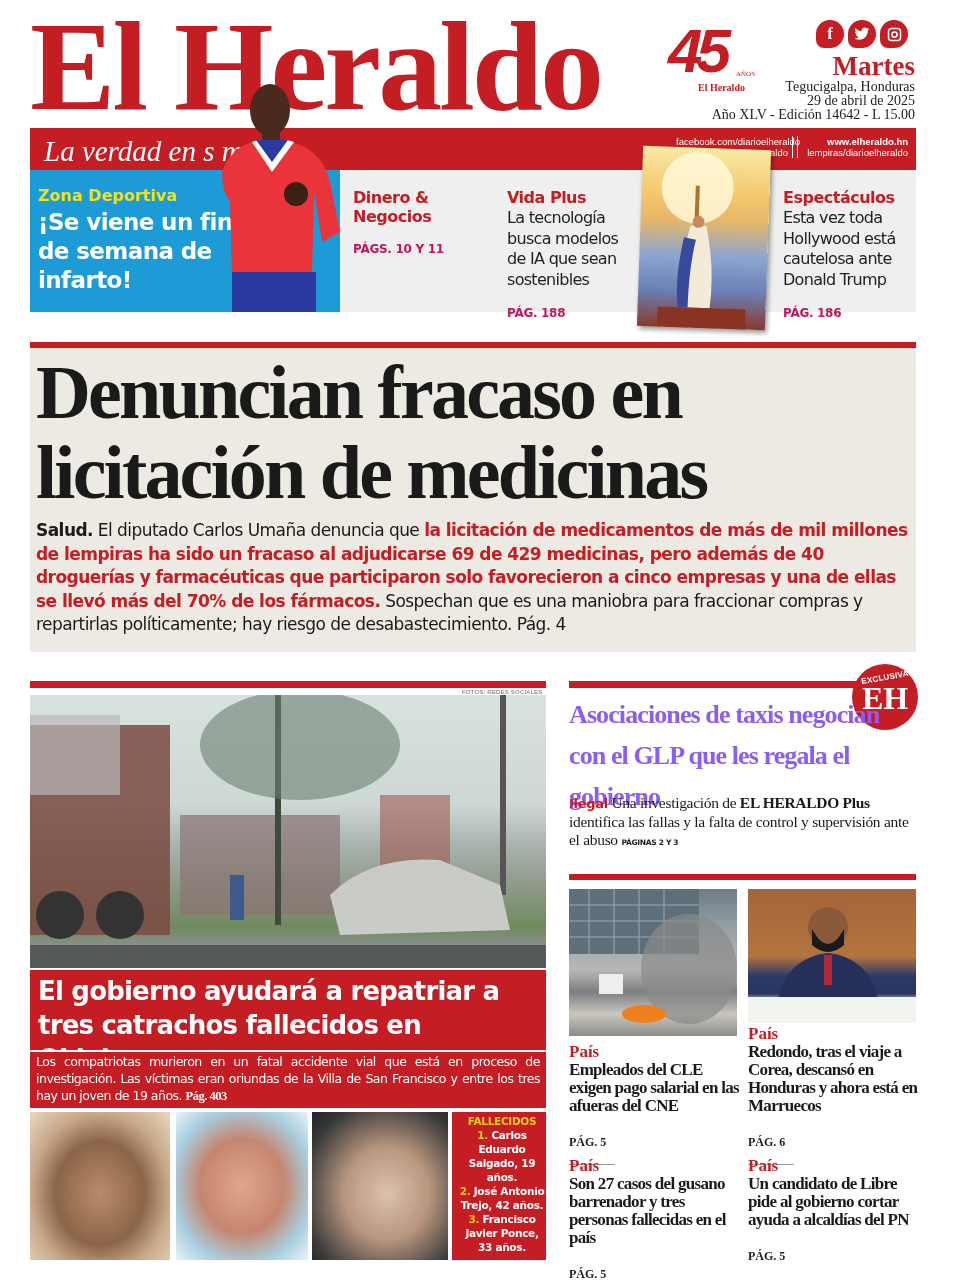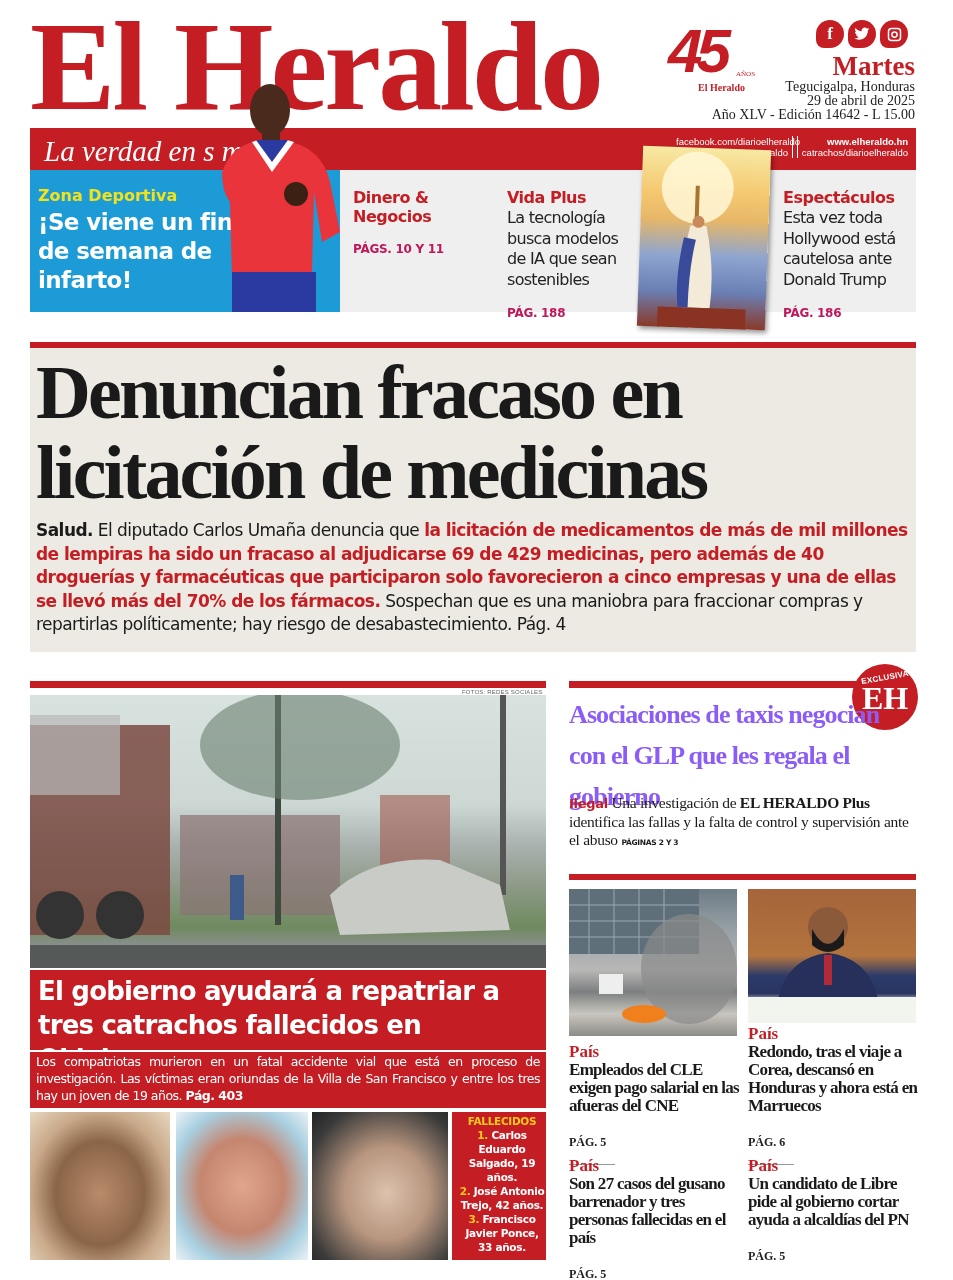--- a/index.html
+++ b/index.html
@@ -51,21 +51,21 @@
   #main-deck .rb { font-weight: bold; color: #c41e24; }
 
   
   #left-rule { left: 30px; top: 681px; width: 516px; height: 7px; background: #c41e24; }
   #credit { left: 462px; top: 689px; font-size: 6px; color: #666; letter-spacing: 0.2px; }
   #crash-photo { left: 30px; top: 695px; width: 516px; height: 273px; background: linear-gradient(180deg, #d8e3df 0%, #cdd8d4 40%, #a9b2ae 55%, #8e9a88 70%, #6f8a5f 85%, #8a8f8d 92%, #5f6462 100%); overflow: hidden; }
   #story-head-box { left: 30px; top: 970px; width: 516px; height: 80px; background: #c41e24; }
   #story-head { left: 38px; top: 974px; width: 508px; font-family: "DejaVu Sans", sans-serif; font-weight: bold; font-size: 26px; line-height: 34px; color: #fff; letter-spacing: -0.8px; }
   #story-deck-box { left: 30px; top: 1052px; width: 516px; height: 56px; background: #c41e24; }
   #story-deck { left: 36px; top: 1053px; width: 504px; font-family: "DejaVu Sans", sans-serif; font-size: 12.5px; line-height: 17px; color: #fff; text-align: justify; letter-spacing: -0.5px; }
-  #story-deck .b { font-weight: bold; }
+  #story-deck .b { font-weight: bold; font-family: Liberation Serif, serif; }
   .face { top: 1112px; height: 148px; overflow: hidden; }
   #face1 { left: 30px; width: 140px; background: radial-gradient(ellipse at 50% 55%, #b88b6a 0%, #8b6548 45%, #c9a98a 70%, #e8d8c0 100%); }
   #face2 { left: 176px; width: 132px; background: radial-gradient(ellipse at 50% 50%, #e0a58b 0%, #c58670 45%, #a8cfe0 75%, #eaf2f6 100%); }
   #face3 { left: 312px; width: 136px; background: radial-gradient(ellipse at 55% 55%, #dcc2ad 0%, #b8967f 40%, #3a3a3a 80%, #222 100%); }
   #fallecidos-box { left: 452px; top: 1112px; width: 94px; height: 148px; background: #c41e24; }
   #fallecidos { left: 457px; top: 1114px; width: 90px; font-family: "DejaVu Sans", sans-serif; font-weight: bold; font-size: 10.5px; line-height: 14px; color: #fff; letter-spacing: -0.3px; text-align: center; }
   #fallecidos .k { color: #f2c91c; }
 
   
   #right-rule { left: 569px; top: 681px; width: 340px; height: 7px; background: #c41e24; }
@@ -123,21 +123,21 @@
 <div class="abs" id="date">29 de abril de 2025</div>
 <div class="abs" id="edition">Año XLV - Edición 14642 - L 15.00</div>
 
 <div class="abs" id="band"></div>
 <div class="abs" id="tagline">La verdad en s   manos</div>
 <div class="abs" id="links">
   <div class="l" style="top:0">facebook.com/diarioelheraldo</div>
   <div class="l" style="top:11px">eraldo</div>
   <div class="sep"></div>
   <div class="r" style="top:0;font-weight:bold">www.elheraldo.hn</div>
-  <div class="r" style="top:11px">catrachos/diarioelheraldo</div>
+  <div class="r" style="top:11px">lempiras/diarioelheraldo</div>
 </div>
 
 <div class="abs" id="teaser-bg"></div>
 <div class="abs" id="zona"></div>
 <div class="abs" id="zona-kicker">Zona Deportiva</div>
 <div class="abs" id="zona-title">¡Se viene un fin de semana de infarto!</div>
 
 <div class="abs" id="player">
   <svg width="128" height="230" viewBox="0 0 128 230">
     <ellipse cx="58" cy="28" rx="20" ry="26" fill="#4a2a1c"></ellipse>

